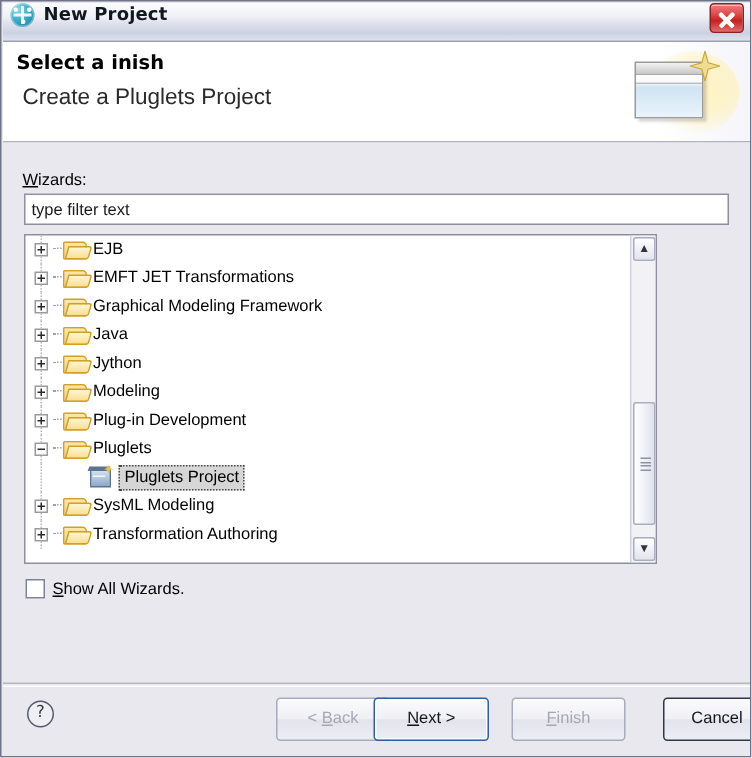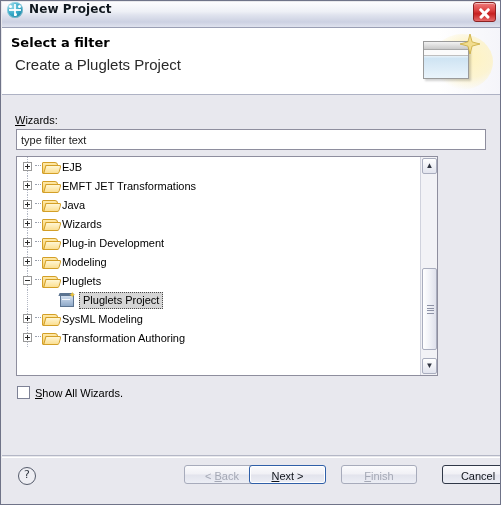--- a/index.html
+++ b/index.html
@@ -433,21 +433,21 @@
     color: #333842;
     font-size: 11px;
     line-height: 14px;
     text-align: center;
     font-family: "DejaVu Sans", sans-serif;
     background: #eeeef3;
   }
   .btn {
     position: absolute;
     top: 464px;
-    height: 19px;
+    height: 29px;
     box-sizing: border-box;
     border: 1px solid #a7abbb;
     border-radius: 3px;
     background: linear-gradient(to bottom, #fbfbfd 0%, #f0f0f5 48%, #e2e3ec 52%, #eceef5 100%);
     font-family: "Liberation Sans", sans-serif;
     font-size: 11px;
     color: #11151c;
     text-align: center;
     line-height: 21px;
     padding: 0;
@@ -479,21 +479,21 @@
       <span class="bar-v"></span>
       <span class="dot d1"></span>
       <span class="dot d2"></span>
       <span class="dot d3"></span>
     </span>
     <span class="titlebar-title">New Project</span>
     <span class="close-btn"></span>
   </div>
 
   <div class="header">
-    <div class="header-title">Select a filter</div>
+    <div class="header-title">Select a inish</div>
     <div class="header-sub">Create a Pluglets Project</div>
     <div class="header-banner-img">
       <span class="wiz-glow"></span>
       <span class="wiz-win">
         <span class="tbar"></span>
         <span class="tbar2"></span>
       </span>
       <svg class="wiz-star" viewBox="0 0 20 20">
         <path d="M10 0 L12.1 7.9 L20 10 L12.1 12.1 L10 20 L7.9 12.1 L0 10 L7.9 7.9 Z" fill="#f2dd8e" stroke="#c9a93a" stroke-width="0.8"></path>
       </svg>
@@ -512,39 +512,43 @@
       <div class="tree-row">
         <span class="vdots"></span>
         <span class="tw plus"></span><span class="dots"></span><span class="folder"><span class="back"></span><span class="front"></span></span><span class="row-label">EJB</span>
       </div>
 
       <div class="tree-row">
         <span class="vdots"></span>
         <span class="tw plus"></span><span class="dots"></span><span class="folder"><span class="back"></span><span class="front"></span></span><span class="row-label">EMFT JET Transformations</span>
       </div>
 
+      <div class="tree-row">
+        <span class="vdots"></span>
+        <span class="tw plus"></span><span class="dots"></span><span class="folder"><span class="back"></span><span class="front"></span></span><span class="row-label">Graphical Modeling Framework</span>
+      </div>
 
       <div class="tree-row">
         <span class="vdots"></span>
         <span class="tw plus"></span><span class="dots"></span><span class="folder"><span class="back"></span><span class="front"></span></span><span class="row-label">Java</span>
       </div>
 
       <div class="tree-row">
         <span class="vdots"></span>
-        <span class="tw plus"></span><span class="dots"></span><span class="folder"><span class="back"></span><span class="front"></span></span><span class="row-label">Wizards</span>
+        <span class="tw plus"></span><span class="dots"></span><span class="folder"><span class="back"></span><span class="front"></span></span><span class="row-label">Jython</span>
+      </div>
+
+      <div class="tree-row">
+        <span class="vdots"></span>
+        <span class="tw plus"></span><span class="dots"></span><span class="folder"><span class="back"></span><span class="front"></span></span><span class="row-label">Modeling</span>
       </div>
 
       <div class="tree-row">
         <span class="vdots"></span>
         <span class="tw plus"></span><span class="dots"></span><span class="folder"><span class="back"></span><span class="front"></span></span><span class="row-label">Plug-in Development</span>
-      </div>
-
-      <div class="tree-row">
-        <span class="vdots"></span>
-        <span class="tw plus"></span><span class="dots"></span><span class="folder"><span class="back"></span><span class="front"></span></span><span class="row-label">Modeling</span>
       </div>
 
       <div class="tree-row">
         <span class="vdots"></span>
         <span class="tw"></span><span class="dots"></span><span class="folder"><span class="back"></span><span class="front"></span></span><span class="row-label">Pluglets</span>
       </div>
 
       <div class="tree-row child">
         <span class="vdots"></span>
         <span class="proj-icon">

